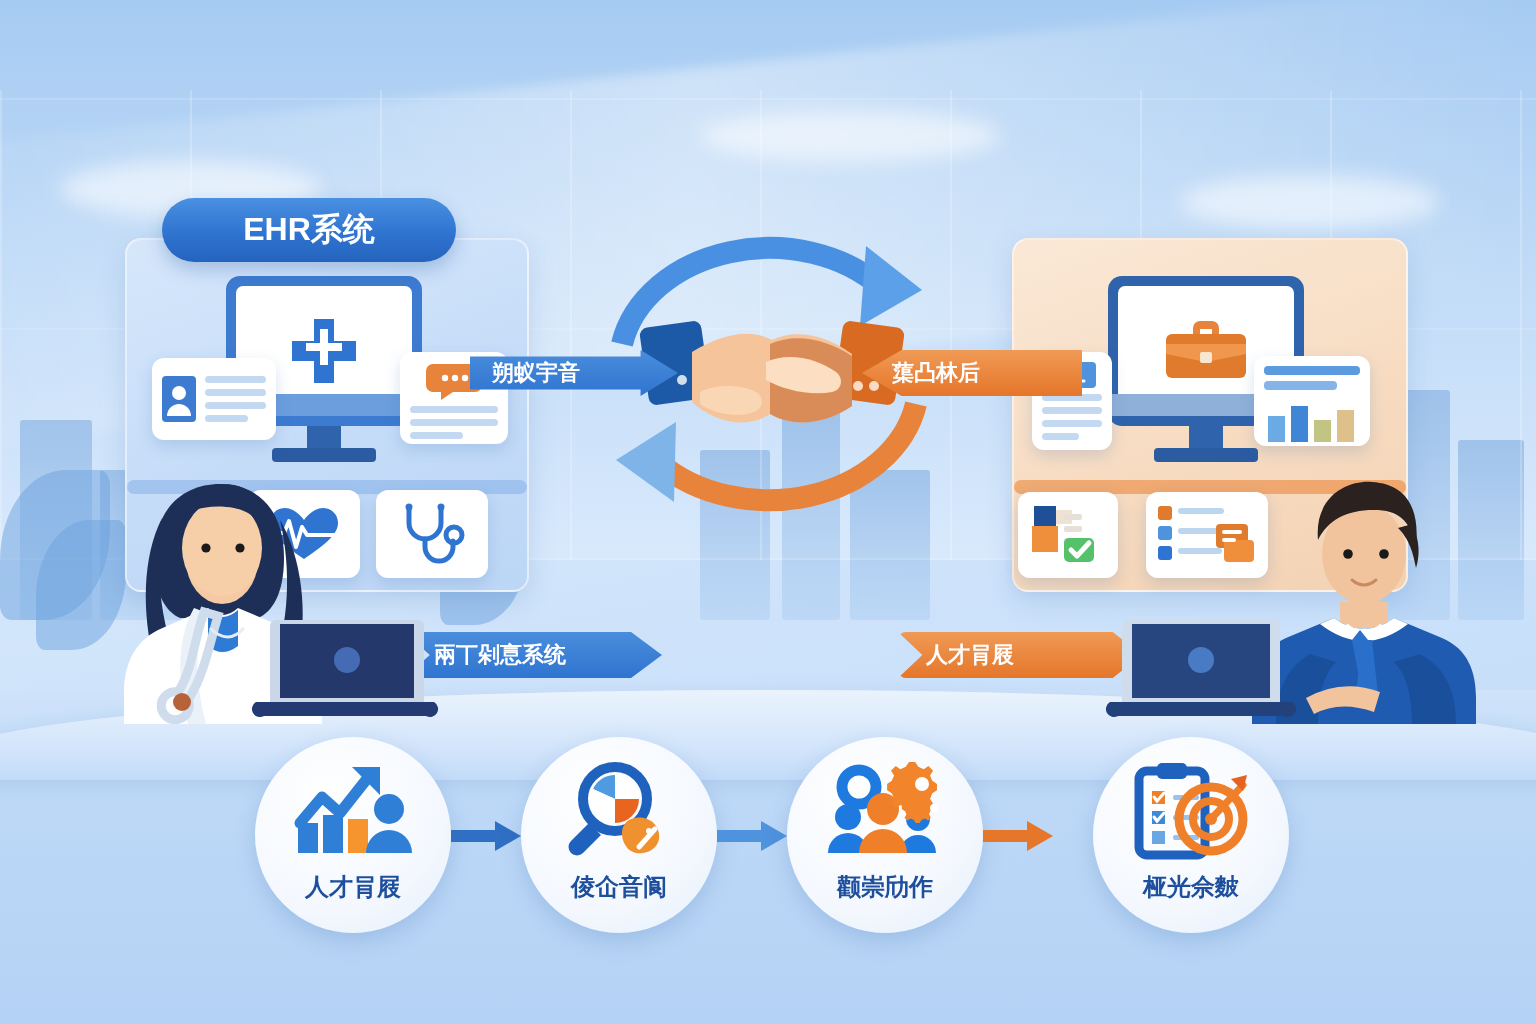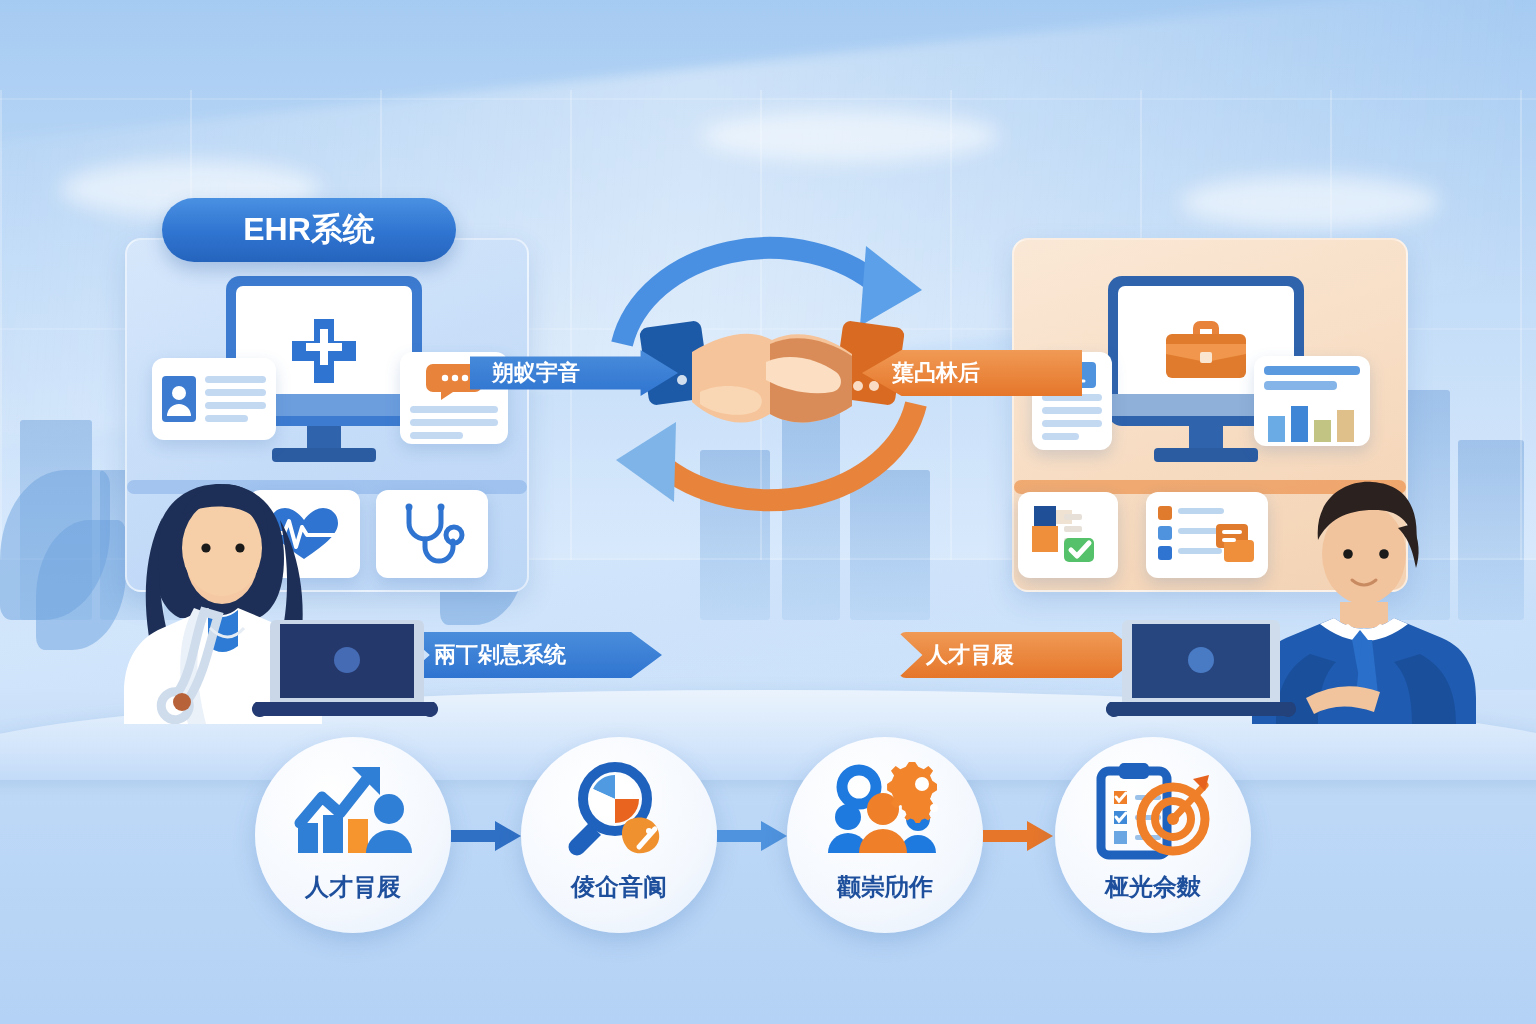--- a/index.html
+++ b/index.html
@@ -419,21 +419,21 @@
         <path d="M98 42 l3 -5 h6 l3 5 l5 2 l5 -3 l4 4 l-3 5 l2 5 l5 3 v6 l-5 3 l-2 5 l3 5 l-4 4 l-5 -3 l-5 2 l-3 5 h-6 l-3 -5 l-5 -2 l-5 3 l-4 -4 l3 -5 l-2 -5 l-5 -3 v-6 l5 -3 l2 -5 l-3 -5 l4 -4 l5 3 z" fill="#f2852c" transform="translate(-6,-2) scale(.66) translate(44,12)"></path>
         <circle cx="108" cy="47" r="4" fill="#ffffff"></circle>
       </svg>
       <div class="node-label">颧崇劤作</div>
     </div>
 
     <svg class="farrow" style="left:728px;" viewBox="0 0 70 30">
       <path d="M0 9 h44 v-9 l26 15 l-26 15 v-9 h-44 z" fill="#e5762a"></path>
     </svg>
 
-    <div class="node" style="left:800px;top:0px;">
+    <div class="node" style="left:838px;top:0px;">
       <svg width="116" height="100" viewBox="0 0 116 100">
         <rect x="6" y="10" width="66" height="84" rx="8" fill="none" stroke="#1f62bd" stroke-width="9"></rect>
         <rect x="24" y="2" width="30" height="16" rx="5" fill="#1f62bd"></rect>
         <rect x="19" y="30" width="13" height="13" fill="#ef7f29"></rect>
         <rect x="19" y="50" width="13" height="13" fill="#3f8ad8"></rect>
         <rect x="19" y="70" width="13" height="13" fill="#6aa7e2"></rect>
         <path d="M21 36 l3 4 l7 -8" stroke="#ffffff" stroke-width="3" fill="none" stroke-linecap="round"></path>
         <path d="M21 56 l3 4 l7 -8" stroke="#ffffff" stroke-width="3" fill="none" stroke-linecap="round"></path>
         <rect x="40" y="34" width="26" height="5" rx="2" fill="#9cc2ea"></rect>
         <rect x="40" y="54" width="26" height="5" rx="2" fill="#9cc2ea"></rect>

